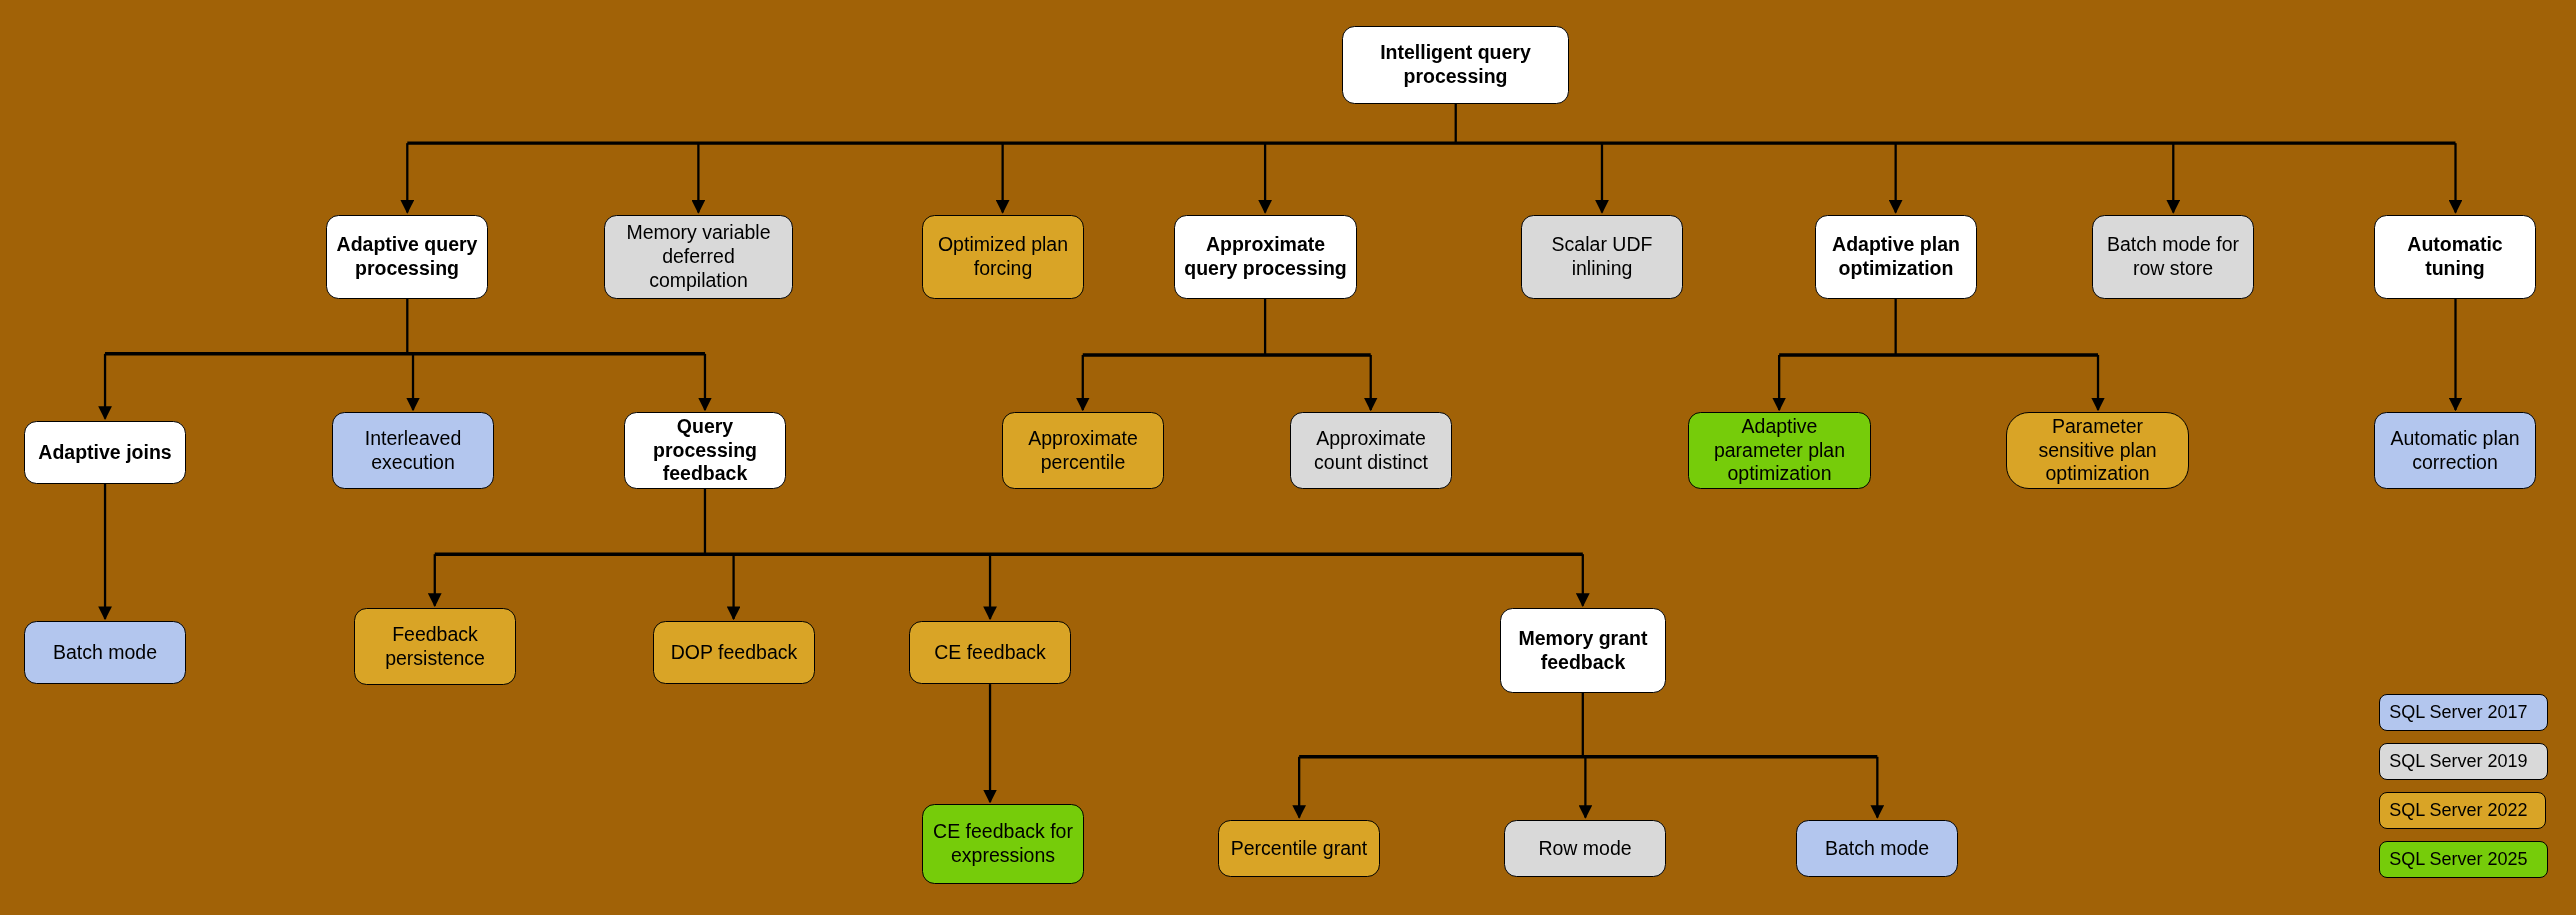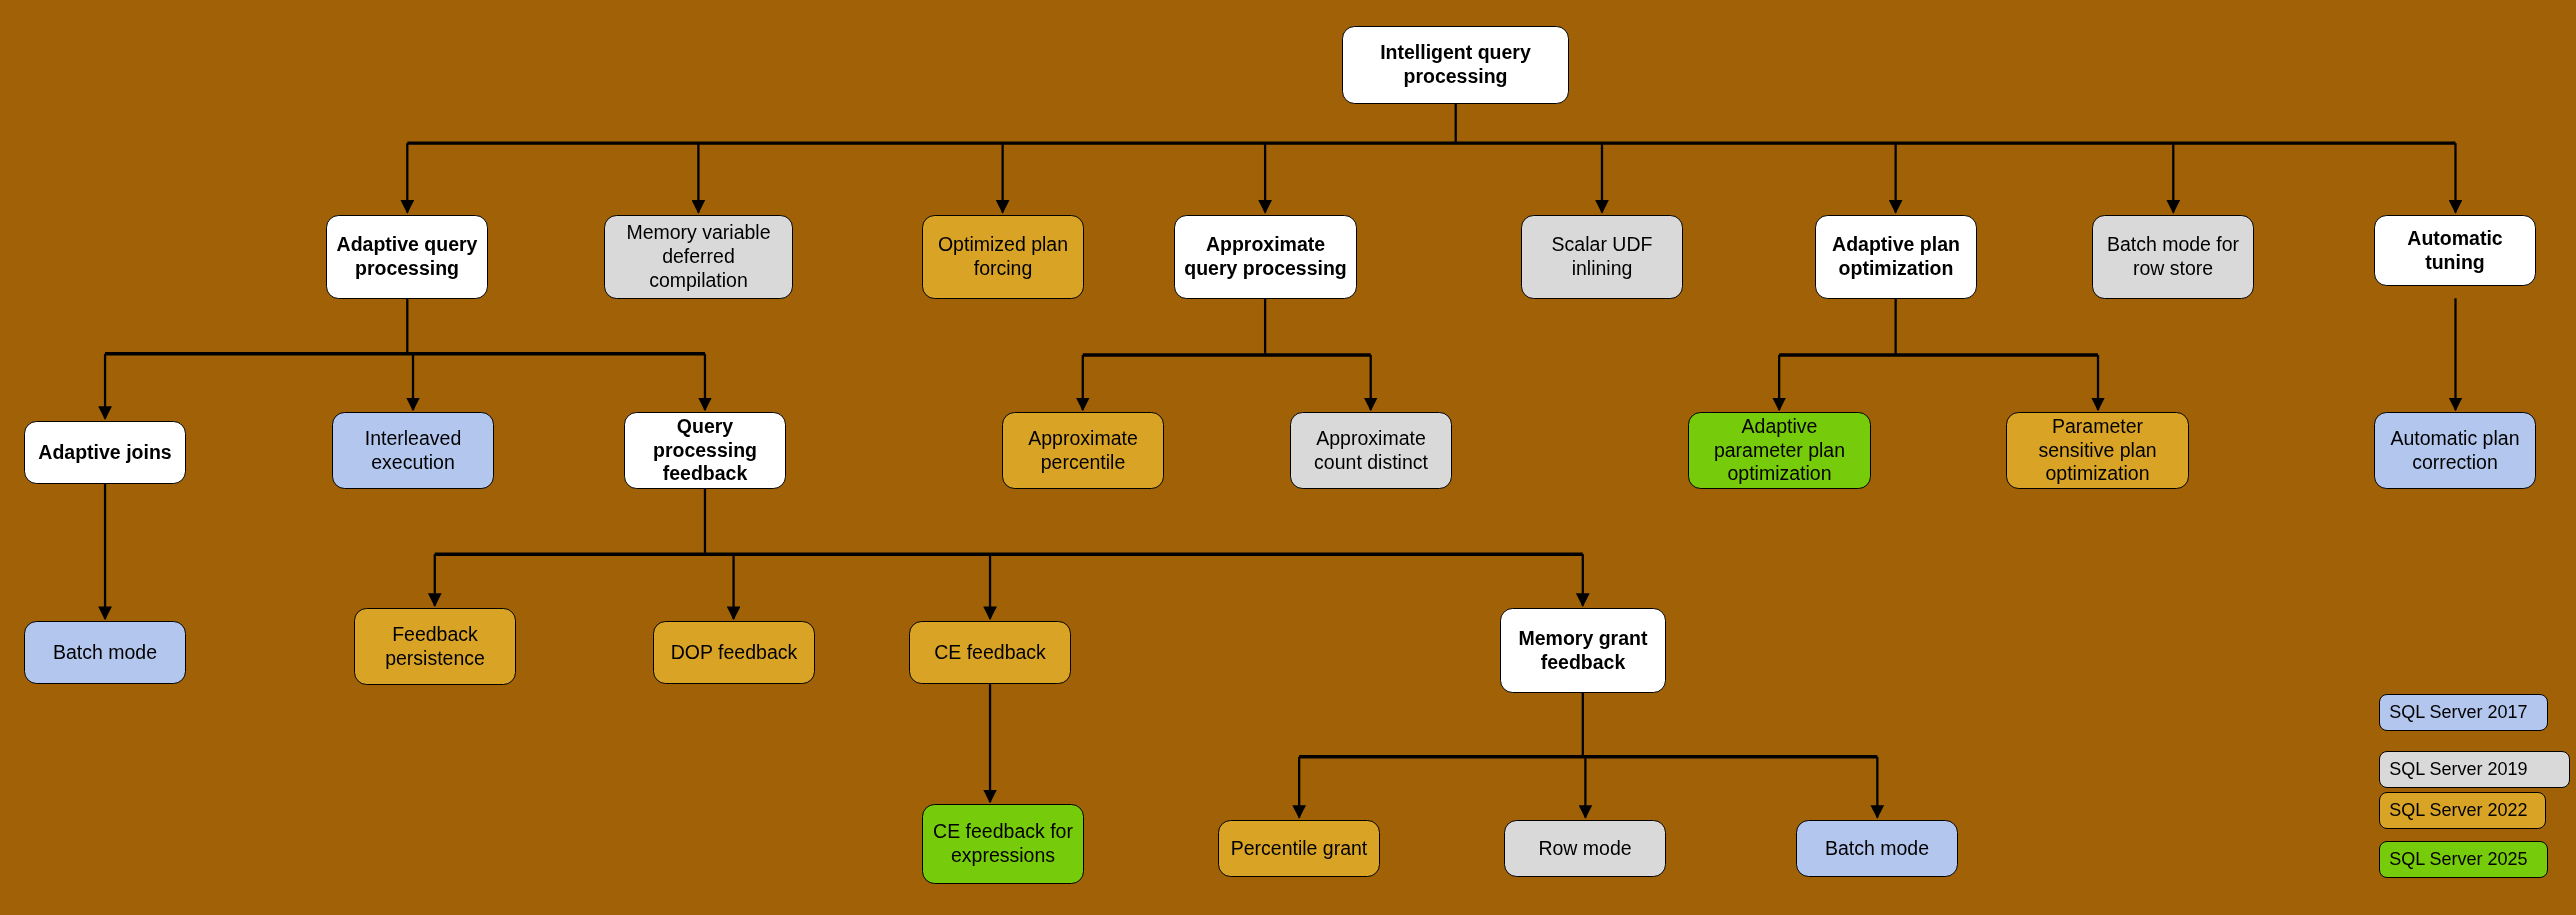--- a/index.html
+++ b/index.html
@@ -125,42 +125,42 @@
       </div>
       <div class="node gray" style="left: 1521px; top: 215px; width: 162px; height: 84px;">
         <span>Scalar UDF inlining</span>
       </div>
       <div class="node white bold" style="left: 1815px; top: 215px; width: 162px; height: 84px;">
         <span>Adaptive plan optimization</span>
       </div>
       <div class="node gray" style="left: 2092px; top: 215px; width: 162px; height: 84px;">
         <span>Batch mode for row store</span>
       </div>
-      <div class="node white bold" style="left: 2374px; top: 215px; width: 162px; height: 71px;">
+      <div class="node white bold" style="left: 2374px; top: 215px; width: 162px; height: 84px;">
         <span>Automatic tuning</span>
       </div>
       <div class="node white bold" style="left: 24px; top: 421px; width: 162px; height: 63px;">
         <span>Adaptive joins</span>
       </div>
       <div class="node blue" style="left: 332px; top: 412px; width: 162px; height: 77px;">
         <span>Interleaved execution</span>
       </div>
       <div class="node white bold" style="left: 624px; top: 412px; width: 162px; height: 77px;">
         <span>Query processing feedback</span>
       </div>
       <div class="node orange" style="left: 1002px; top: 412px; width: 162px; height: 77px;">
         <span>Approximate percentile</span>
       </div>
       <div class="node gray" style="left: 1290px; top: 412px; width: 162px; height: 77px;">
         <span>Approximate count distinct</span>
       </div>
       <div class="node green" style="left: 1688px; top: 412px; width: 183px; height: 77px;">
         <span>Adaptive parameter plan optimization</span>
       </div>
-      <div class="node orange" style="left: 2006px; top: 412px; width: 183px; height: 77px;">
+      <div class="node orange" style="left: 2006px; top: 412px; width: 183px; height: 77px; border-radius: 23px;">
         <span>Parameter sensitive plan optimization</span>
       </div>
       <div class="node blue" style="left: 2374px; top: 412px; width: 162px; height: 77px;">
         <span>Automatic plan correction</span>
       </div>
       <div class="node blue" style="left: 24px; top: 621px; width: 162px; height: 63px;">
         <span>Batch mode</span>
       </div>
       <div class="node orange" style="left: 354px; top: 608px; width: 162px; height: 77px;">
         <span>Feedback persistence</span>
@@ -184,21 +184,21 @@
         <span>Row mode</span>
       </div>
       <div class="node blue" style="left: 1796px; top: 820px; width: 162px; height: 57px;">
         <span>Batch mode</span>
       </div>
     </div>
   <div id="legend-layer">
       <div class="legend-item" style="left: 2379px; top: 694px; width: 169px; height: 37px; background: rgb(179, 198, 238);">
         <span>SQL Server 2017</span>
       </div>
-      <div class="legend-item" style="left: 2379px; top: 743px; width: 191px; height: 37px; background: rgb(217, 217, 217); margin-top: 8px;">
+      <div class="legend-item" style="left: 2379px; top: 743px; width: 169px; height: 37px; background: rgb(217, 217, 217);">
         <span>SQL Server 2019</span>
       </div>
       <div class="legend-item" style="left: 2379px; top: 792px; width: 167px; height: 37px; background: rgb(217, 164, 38);">
         <span>SQL Server 2022</span>
       </div>
       <div class="legend-item" style="left: 2379px; top: 841px; width: 169px; height: 37px; background: rgb(118, 204, 10);">
         <span>SQL Server 2025</span>
       </div>
     </div>
 </div>

